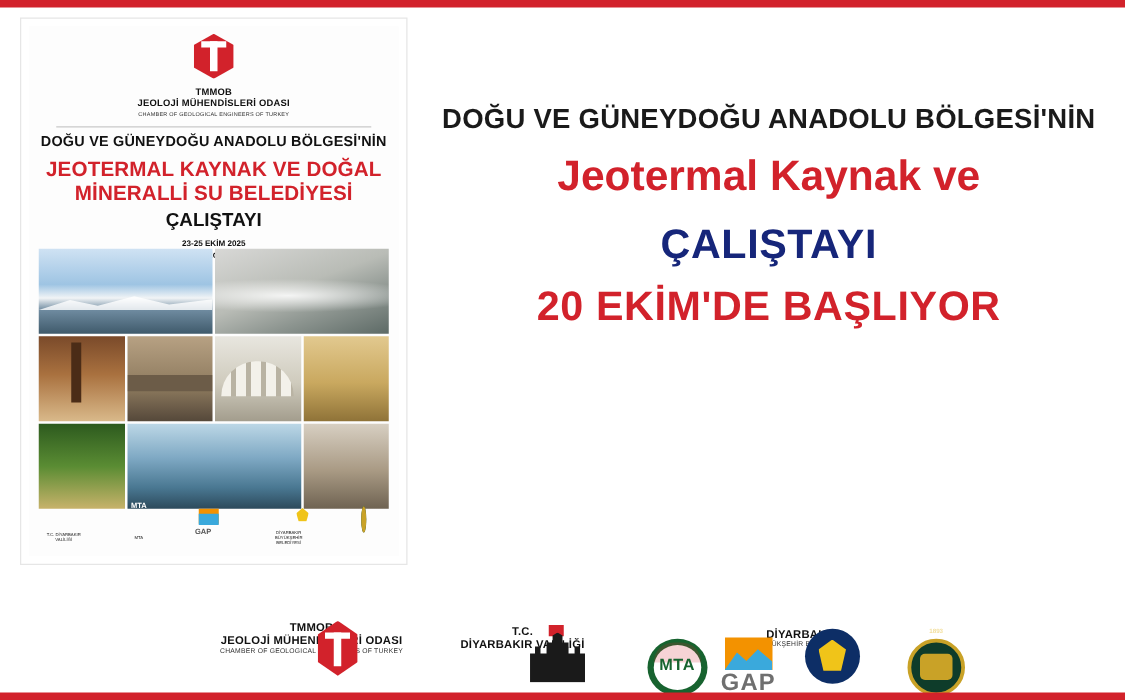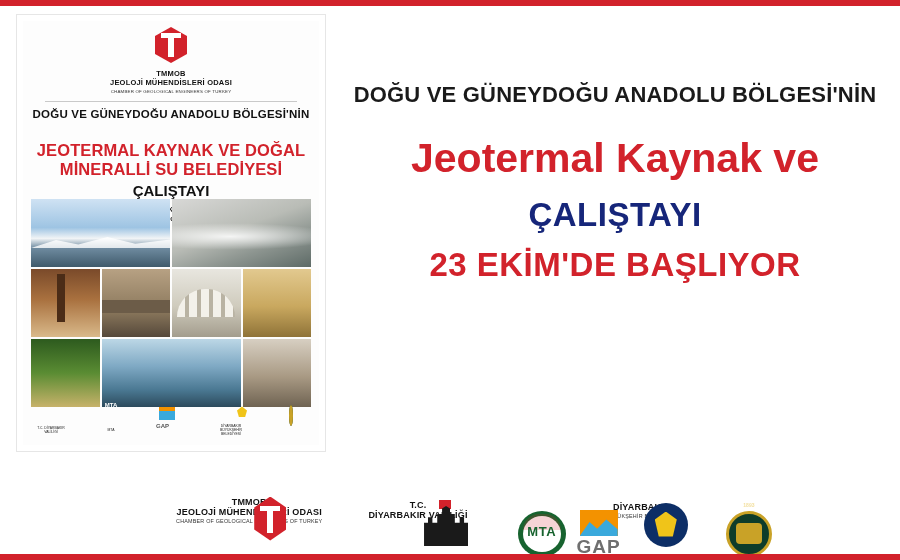--- a/index.html
+++ b/index.html
@@ -87,21 +87,21 @@
     font-weight: bold;
     color: #111;
     letter-spacing: .2px;
   }
   .poster-title {
     text-align: center;
     font-size: 16.5px;
     font-weight: bold;
     color: #d2222b;
     line-height: 1.15;
-    margin-top: 21px;
+    margin-top: 7px;
     letter-spacing: .1px;
   }
   .poster-cal {
     text-align: center;
     font-size: 15px;
     font-weight: bold;
     color: #111;
     margin-top: 3px;
   }
   .poster-date {
@@ -197,25 +197,25 @@
     text-align: center;
   }
   .hl-kicker {
     font-size: 22px;
     font-weight: bold;
     color: #1a1a1a;
     letter-spacing: .2px;
     white-space: nowrap;
   }
   .hl-main {
-    font-size: 41px;
+    font-size: 34px;
     font-weight: bold;
     color: #d2222b;
     line-height: 1.28;
-    margin-top: 24px;
+    margin-top: 12px;
   }
   .hl-cal {
     font-size: 33px;
     font-weight: bold;
     color: #16267a;
     margin-top: 12px;
     letter-spacing: .5px;
   }
   .hl-date {
     font-size: 33px;
@@ -393,21 +393,21 @@
 
     </div>
   </div>
 
   <div class="headline">
     <div class="hl-kicker">DOĞU VE GÜNEYDOĞU ANADOLU BÖLGESİ'NİN</div>
     <div class="hl-main">
       <div>Jeotermal Kaynak ve</div>
     </div>
     <div class="hl-cal">ÇALIŞTAYI</div>
-    <div class="hl-date">23 EKİM'DE BAŞLIYOR</div>
+    <div class="hl-date">20 EKİM'DE BAŞLIYOR</div>
   </div>
 
   <div class="sponsors">
 
     <div class="sp">
       <span class="mark m-tmmob"><span class="hex"></span></span>
       <span class="name">TMMOB</span>
       <span class="name">JEOLOJİ MÜHENDİSLERİ ODASI</span>
       <span class="sub">CHAMBER OF GEOLOGICAL ENGINEERS OF TURKEY</span>
     </div>

